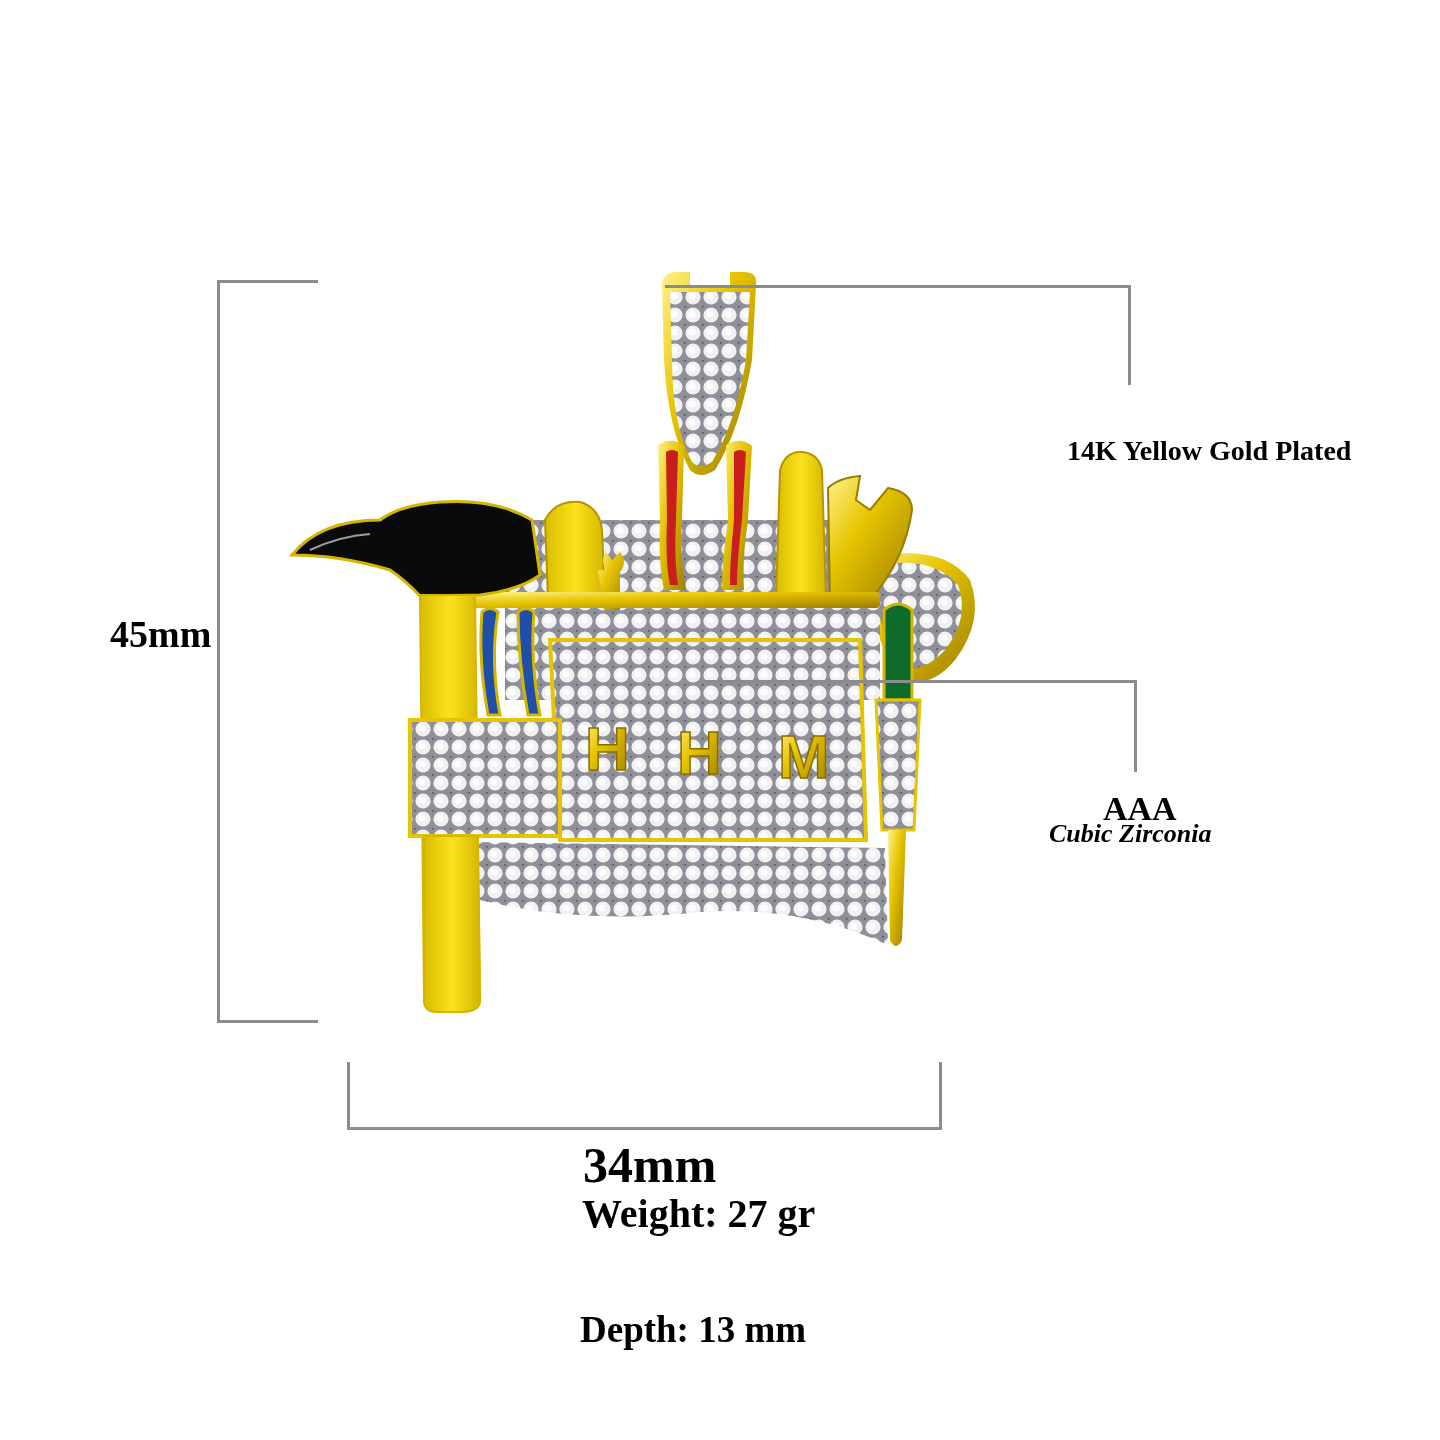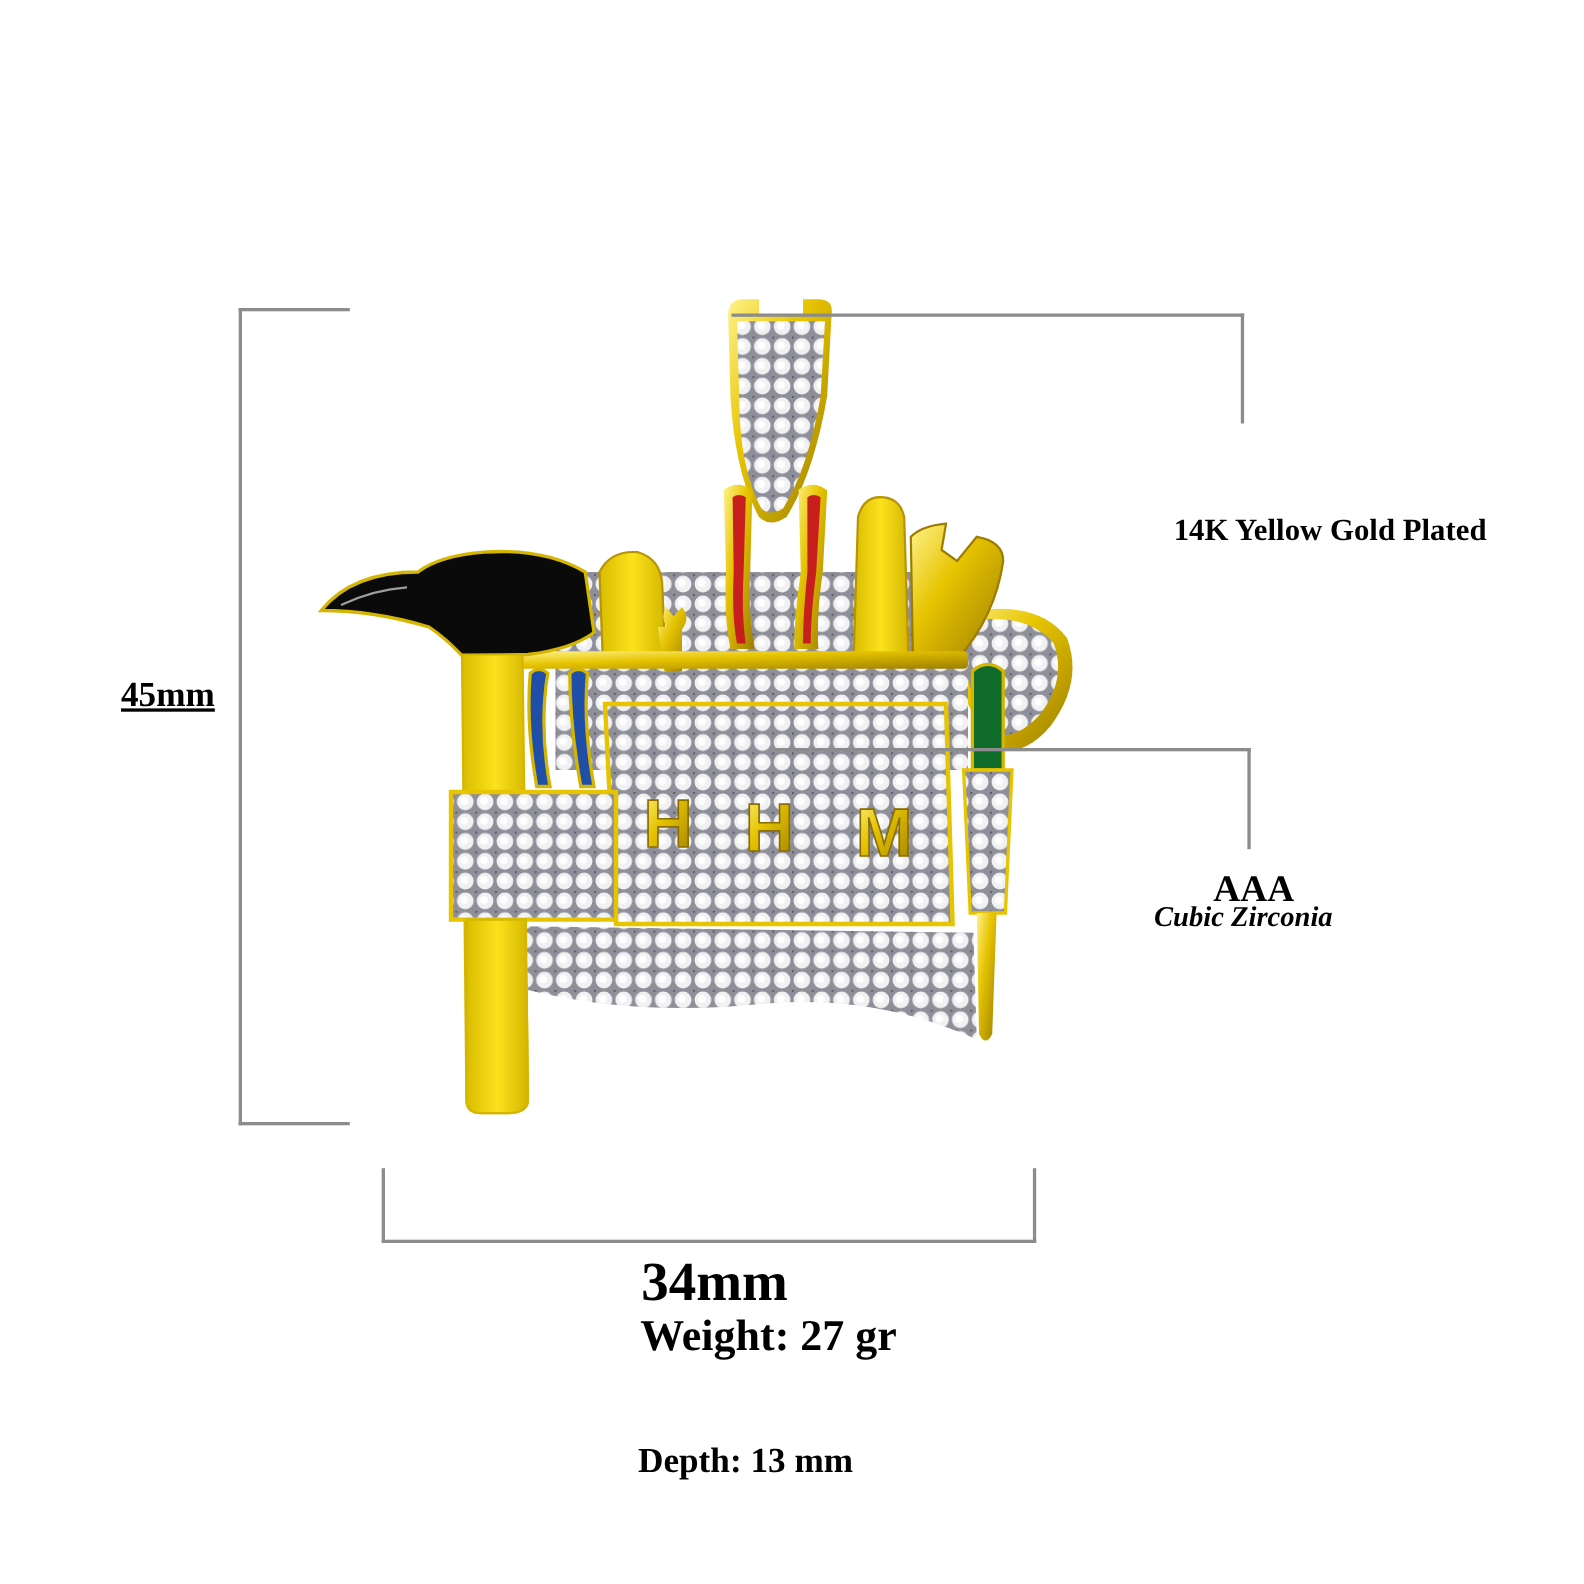--- a/index.html
+++ b/index.html
@@ -80,30 +80,30 @@
   <g font-family="Liberation Sans, DejaVu Sans, sans-serif" font-weight="bold" font-size="62" fill="url(#goldG)" stroke="#8a6d00" stroke-width="1.5">
     <text x="585" y="770">H</text>
     <text x="677" y="774">H</text>
     <text x="778" y="778">M</text>
   </g>
 </svg>
 
 <div class="line" style="left:217px; top:280px; width:101px; height:3px;"></div>
 <div class="line" style="left:217px; top:280px; width:3px; height:743px;"></div>
 <div class="line" style="left:217px; top:1020px; width:101px; height:3px;"></div>
-<div class="label" style="left:110px; top:614px; font-size:32px;text-decoration:underline;">45mm</div>
+<div class="label" style="left:110px; top:614px; font-size:38px;">45mm</div>
 
 <div class="line" style="left:347px; top:1062px; width:3px; height:68px;"></div>
 <div class="line" style="left:347px; top:1127px; width:595px; height:3px;"></div>
 <div class="line" style="left:939px; top:1062px; width:3px; height:68px;"></div>
 <div class="label" style="left:583px; top:1138px; font-size:50px;">34mm</div>
 
 <div class="line" style="left:665px; top:285px; width:466px; height:3px;"></div>
 <div class="line" style="left:1128px; top:285px; width:3px; height:100px;"></div>
-<div class="label" style="left:1067px; top:436px; font-size:28px;margin-top:32px;">14K Yellow Gold Plated</div>
+<div class="label" style="left:1067px; top:436px; font-size:28px;">14K Yellow Gold Plated</div>
 
 <div class="line" style="left:705px; top:680px; width:432px; height:3px;"></div>
 <div class="line" style="left:1134px; top:680px; width:3px; height:92px;"></div>
 <div class="label" style="left:1103px; top:790px; font-size:34px;">AAA</div>
 <div class="label" style="left:1049px; top:820px; font-size:26px;font-style:italic;">Cubic Zirconia</div>
 
 <div class="label" style="left:582px; top:1192px; font-size:40px;">Weight: 27 gr</div>
-<div class="label" style="left:580px; top:1310px; font-size:32px;">Depth: 13 mm</div>
+<div class="label" style="left:580px; top:1310px; font-size:37px;">Depth: 13 mm</div>
 
 </body></html>

